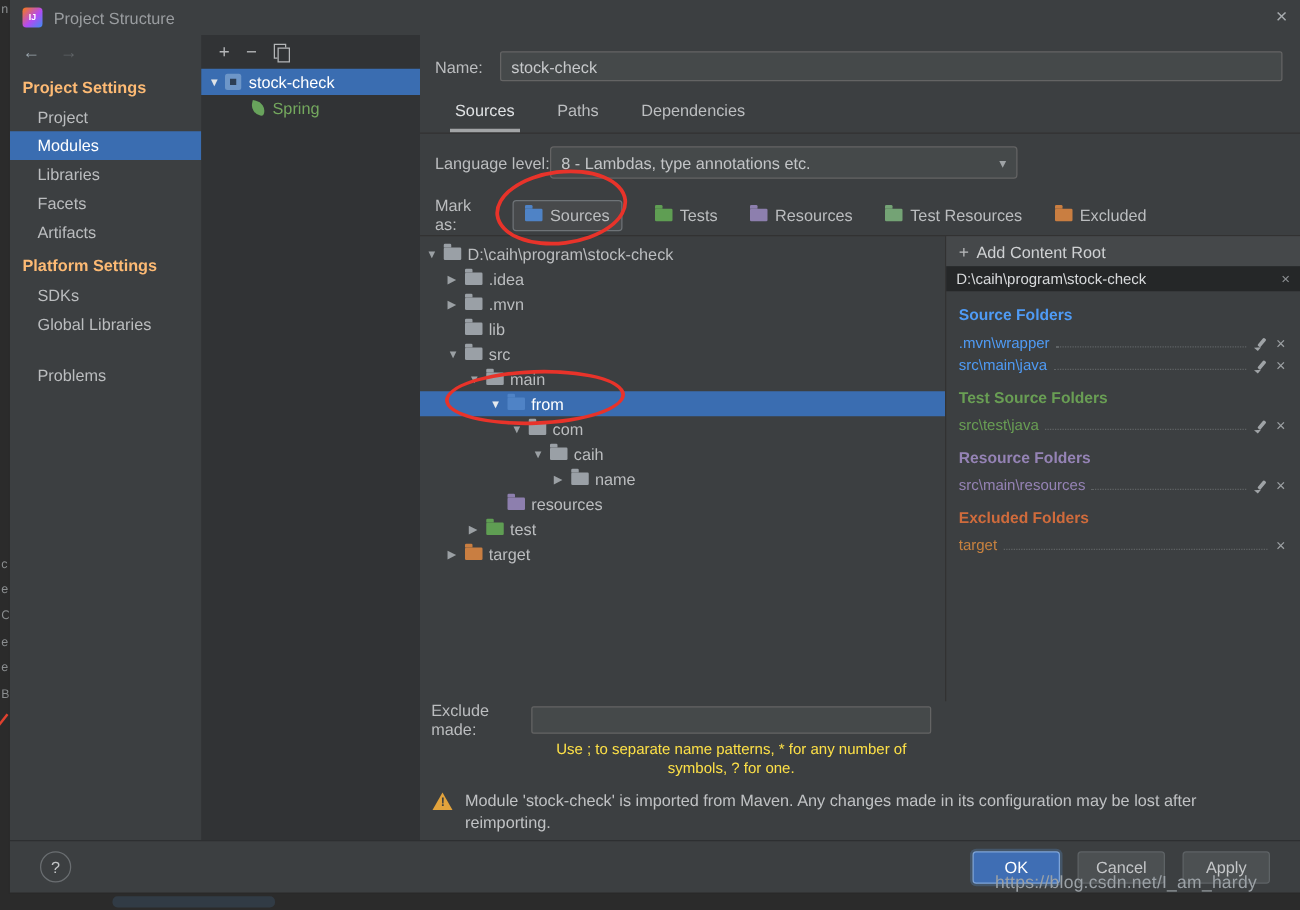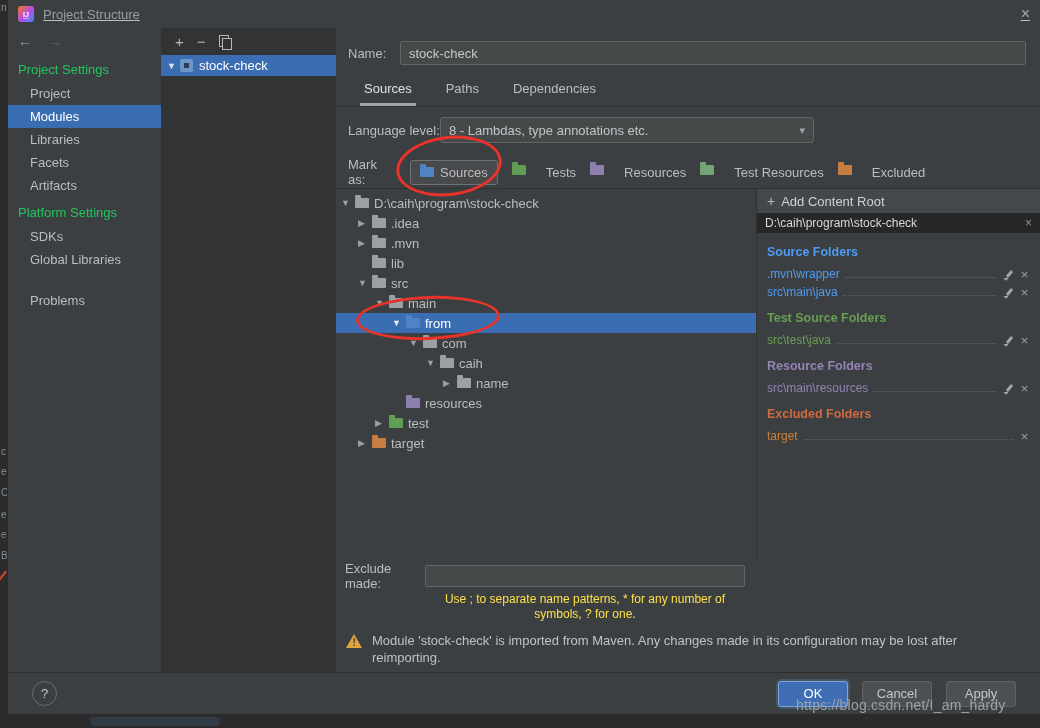--- a/index.html
+++ b/index.html
@@ -9,34 +9,34 @@
   
   .left-strip{position:absolute;left:0;top:0;width:8px;height:728px;background:#2b2b2b;z-index:0;}
   .ls-ch{position:absolute;left:1px;font-size:10px;color:#8a8d8f;}
   .ls-red{position:absolute;left:1px;top:570px;width:2px;height:13px;background:#e0412f;transform:rotate(38deg);}
   .bottom-strip{position:absolute;left:0;right:0;bottom:0;height:16px;background:#2b2b2b;z-index:0;}
   .bs-blur{position:absolute;left:90px;bottom:2px;width:130px;height:9px;background:#3a4f66;opacity:.45;border-radius:4px;}
   .watermark{position:absolute;left:796px;top:697px;z-index:6;font-size:14px;color:#9ba1a6;letter-spacing:.2px;}
 
   
   .dialog{position:absolute;left:8px;top:0;width:1032px;height:714px;background:#3c3f41;z-index:1;box-shadow:0 0 0 1px #2a2a2a;}
-  .titlebar{height:28px;display:flex;align-items:center;padding:0 10px;text-decoration:underline;}
+  .titlebar{height:28px;display:flex;align-items:center;padding:0 10px;}
   .logo{width:16px;height:16px;border-radius:3px;background:linear-gradient(135deg,#f97a12,#b24bf3 55%,#3b8ef3);
         color:#fff;font-size:7px;font-weight:bold;display:flex;align-items:center;justify-content:center;}
   .title{margin-left:9px;color:#9a9da0;}
   .close{margin-left:auto;color:#a7abae;font-size:16px;line-height:16px;cursor:default;}
 
   .body{position:absolute;top:28px;left:0;right:0;bottom:42px;display:flex;}
 
   
   .sidebar{width:153px;position:relative;}
   .nav{height:26px;display:flex;align-items:center;gap:16px;padding-left:10px;}
   .nav-ar{font-size:14px;color:#9aa5ad;}
   .nav-ar.dim{color:#5f6366;}
-  .sb-h{font-weight:normal;color:#22c55e;padding:8px 4px 5px 10px;}
+  .sb-h{font-weight:bold;color:#fdba74;padding:8px 4px 5px 10px;}
   .sb-i{height:23px;line-height:23px;padding-left:22px;}
   .sb-i.sel{background:#3a6db1;color:#fff;}
   .sb-i.problems{margin-top:18px;}
 
   
   .modpanel{width:175px;background:#313335;position:relative;}
   .mtool{height:27px;display:flex;align-items:center;gap:13px;padding-left:14px;color:#b4b6b8;}
   .mt-ic{font-size:15px;line-height:15px;}
   .copy-ic{position:relative;width:12px;height:13px;display:inline-block;}
   .copy-ic::before{content:"";position:absolute;left:0;top:0;width:8px;height:10px;border:1px solid #b4b6b8;}
@@ -60,21 +60,21 @@
   .tabs{position:absolute;left:24px;top:46px;height:32px;display:flex;gap:26px;}
   .tab{display:flex;align-items:center;padding:0 4px;color:#bcbec0;border-bottom:3px solid transparent;}
   .tab.active{color:#dfe1e3;border-bottom-color:#a2a4a6;}
   .lang-row{position:absolute;left:12px;top:88px;height:28px;display:flex;align-items:center;}
   .lang-lb{width:92px;}
   .combo{width:374px;height:26px;background:#45494a;border:1px solid #646464;border-radius:3px;display:flex;align-items:center;padding:0 8px;color:#c3c5c7;}
   .combo-ar{margin-left:auto;color:#9fa3a6;font-size:11px;}
   .mark-row{position:absolute;left:12px;top:128px;height:32px;display:flex;align-items:center;gap:14px;}
   .mark-lb{width:48px;}
   .mark-btn{display:flex;align-items:center;gap:6px;padding:4px 9px;border:1px solid #6e7377;background:#47494b;border-radius:3px;}
-  .mark-item{display:flex;align-items:flex-start;gap:20px;}
+  .mark-item{display:flex;align-items:center;gap:6px;margin-left:12px;}
 
   .fold{position:relative;width:14px;height:10px;border-radius:1px;margin-right:5px;flex:0 0 14px;display:inline-block;}
   .fold::before{content:"";position:absolute;left:0;top:-3px;width:6px;height:3px;border-radius:1px 1px 0 0;background:inherit;}
   .f-def{background:#9aa0a6;} .f-src{background:#4f83c6;} .f-test{background:#5f9e53;}
   .f-res{background:#8d7fae;} .f-exc{background:#c97e41;} .f-tres{background:#74a375;}
   .mark-btn .fold,.mark-item .fold{margin-right:0;}
 
   .split{position:absolute;left:0;right:0;top:161px;height:372px;}
   .tree{position:absolute;left:0;top:0;width:420px;bottom:0;padding-top:4px;overflow:hidden;}
   .trow{height:20px;display:flex;align-items:center;}
@@ -177,20 +177,24 @@
         <div class="mtool">
           <span class="mt-ic">+</span>
           <span class="mt-ic">−</span>
           <span class="copy-ic"></span>
         </div>
         <div class="mrow sel">
           <span class="arrow">▼</span>
           <span class="mod-ic"></span>
           <span>stock-check</span>
         </div>
+        <div class="mrow spring">
+          <span class="leaf-ic"></span>
+          <span class="spring-label">Spring</span>
+        </div>
       </div>
 
       <div class="main">
 
         <div class="name-row">
           <span class="name-lb">Name:</span>
           <input class="txt name-in" value="stock-check" style="">
         </div>
 
         <div class="tabs">

